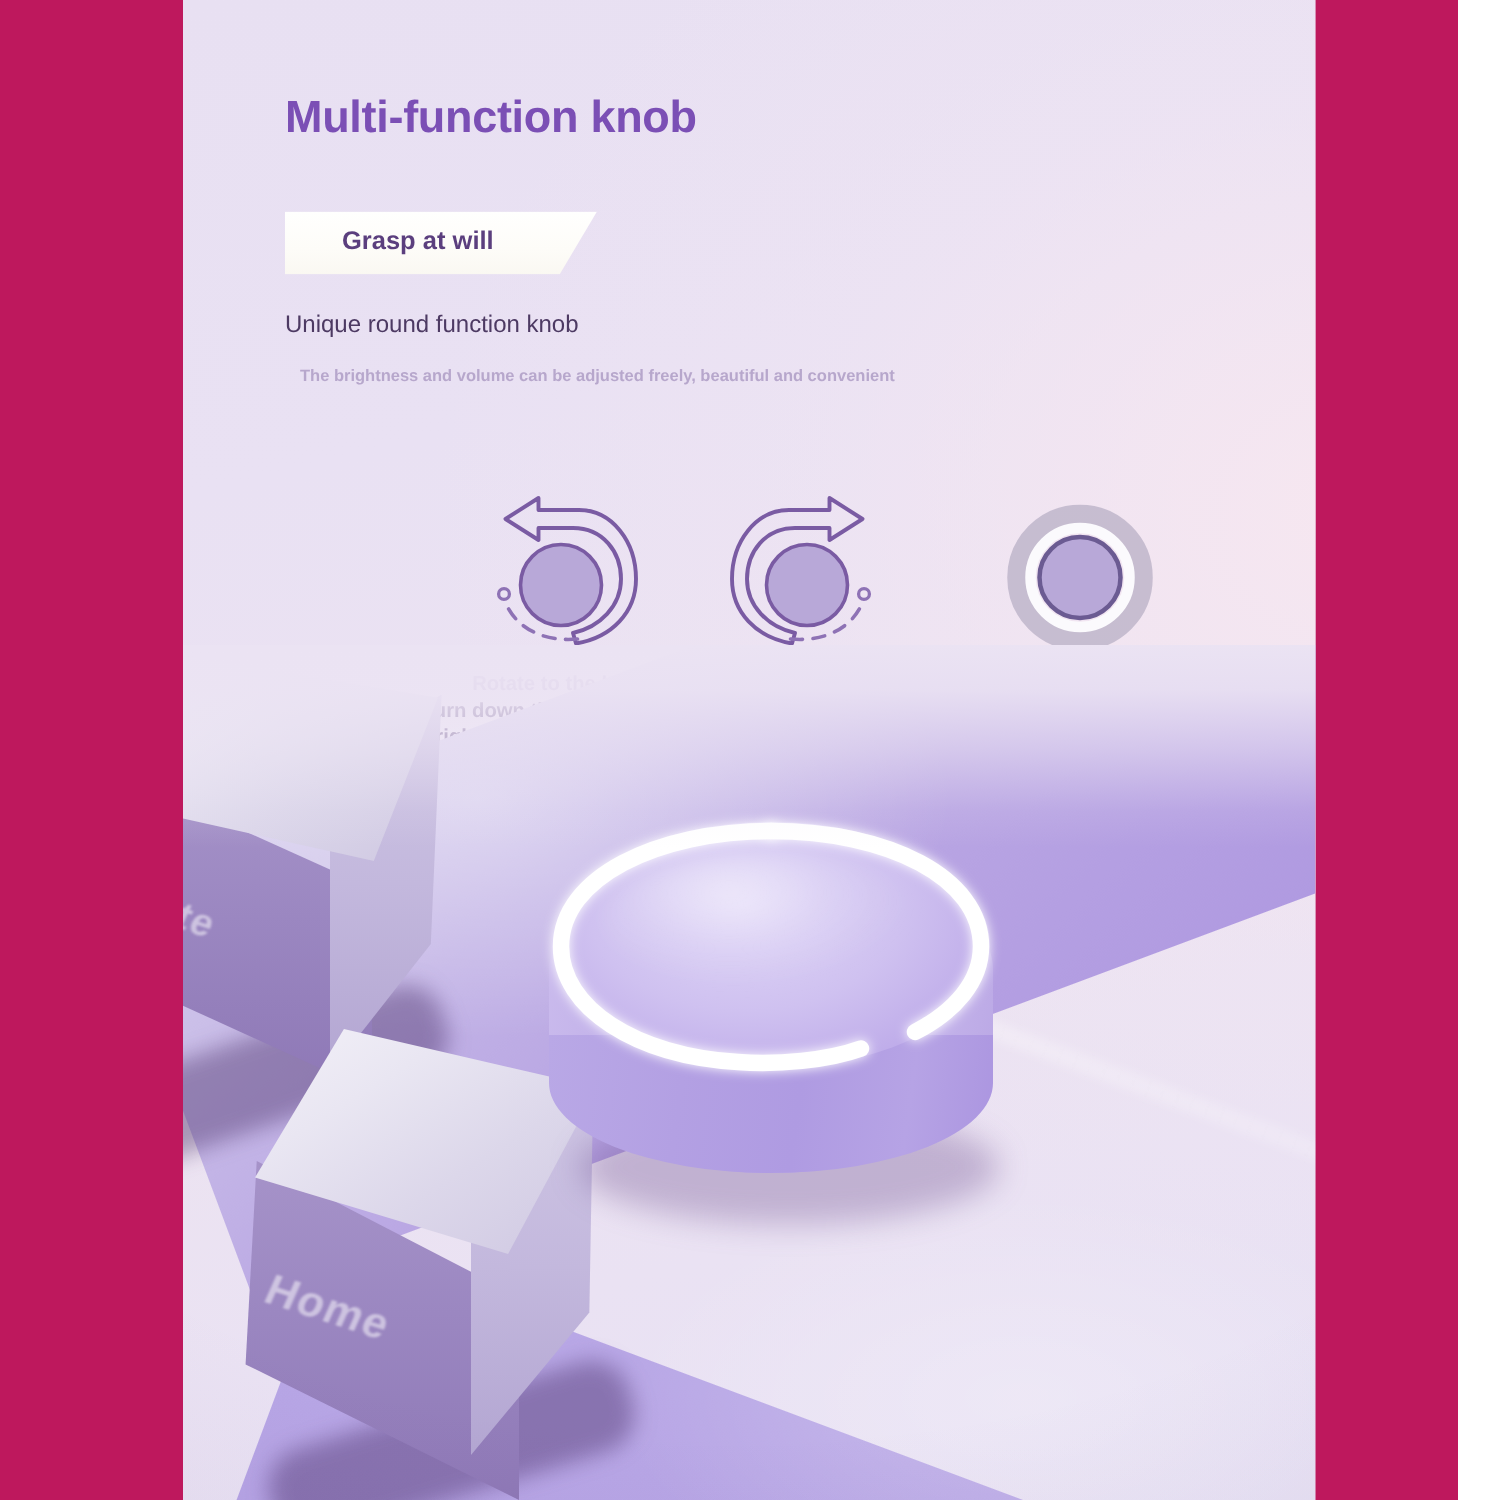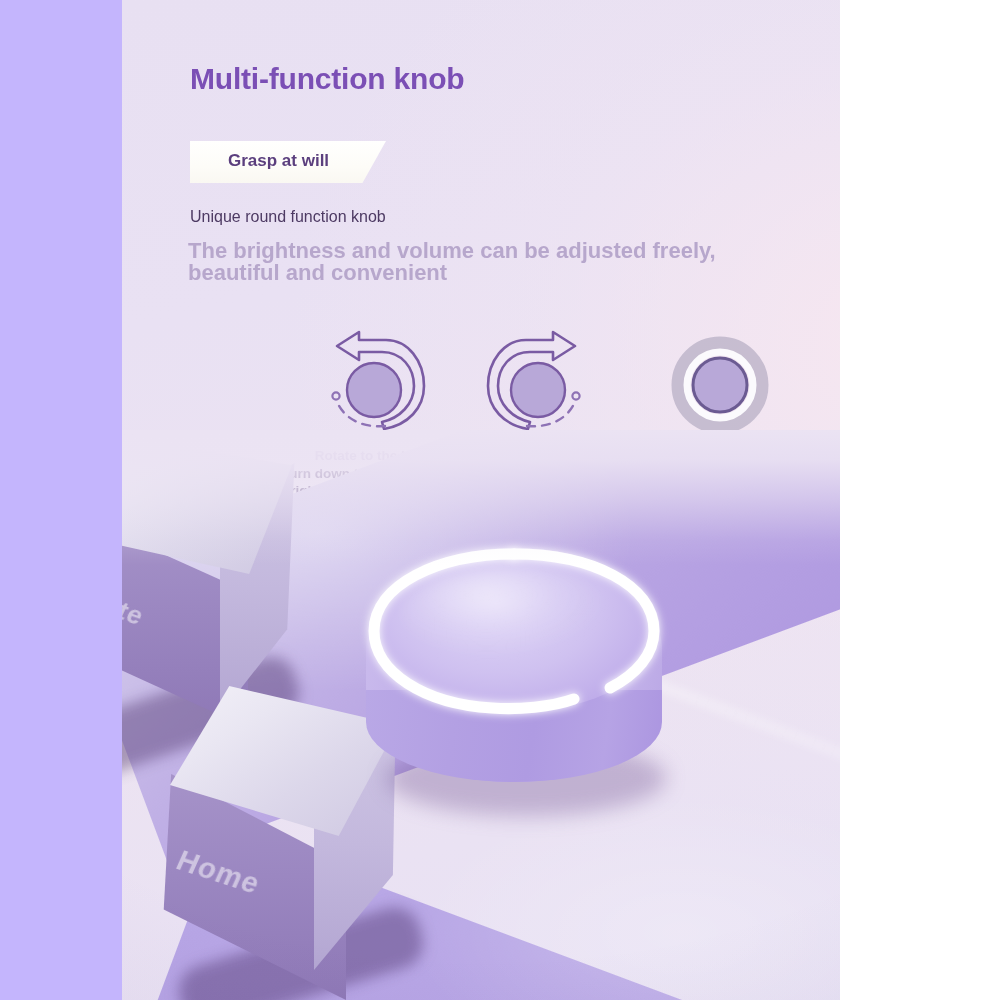--- a/index.html
+++ b/index.html
@@ -6,23 +6,23 @@
   html, body {
     margin: 0; padding: 0;
     width: 1000px; height: 1000px;
     overflow: hidden;
     background: #ffffff;
     font-family: "Liberation Sans", sans-serif;
   }
 
   #page {
     position: relative;
-    width: 840px;
+    width: 972px;
     height: 1000px;
-    background: #c4b5fd;
+    background: #be185d;
     overflow: hidden;
   }
 
   
   #panel {
     position: absolute;
     left: 122px;
     top: 0px;
     width: 755px;
     height: 1000px;
@@ -46,20 +46,21 @@
 
   
   #badge {
     position: absolute;
     left: 68px;
     top: 141px;
     width: 196px;
     height: 42px;
     background: linear-gradient(180deg, #fffffe 0%, #fdfcf8 60%, #faf8f2 100%);
     clip-path: polygon(0 0, 100% 0, 88% 100%, 0 100%);
+    padding-left: 12px;
   }
   #badge-label {
     position: absolute;
     left: 38px;
     top: 10px;
     font-size: 17px;
     font-weight: bold;
     color: #5b3f7e;
     white-space: nowrap;
   }
@@ -69,24 +70,24 @@
     left: 68px;
     top: 208px;
     font-size: 16px;
     font-weight: normal;
     color: #4d3a63;
     white-space: nowrap;
   }
 
   #desc {
     position: absolute;
-    left: 66px;
+    left: 78px;
     top: 240px;
     width: 560px;
-    font-size: 22px;
+    font-size: 11px;
     font-weight: bold;
     line-height: 22px;
     color: #b7a7cc;
   }
 
   
   .feature {
     position: absolute;
     top: 328px;
   }

